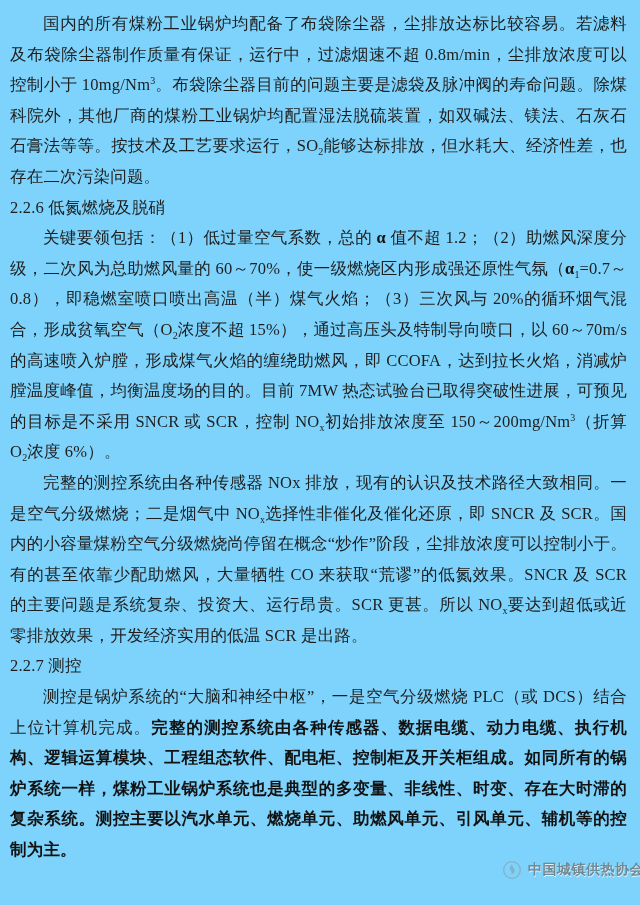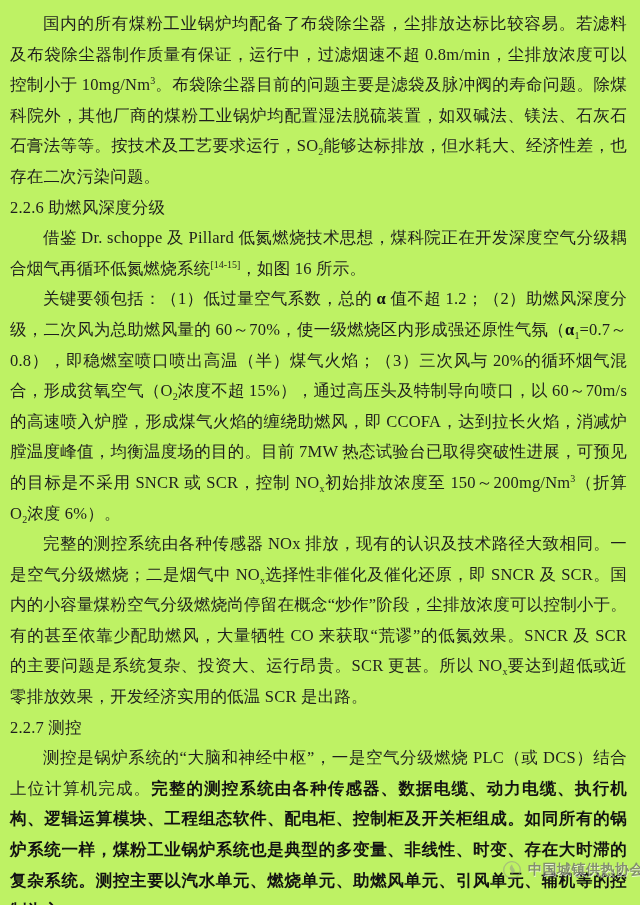--- a/index.html
+++ b/index.html
@@ -1,19 +1,19 @@
 <!DOCTYPE html>
 <html><head>
 <meta charset="utf-8">
 <style>
   html,body{margin:0;padding:0;background:#ffffff;}
   .page{
     position:relative;
     width:640px;height:905px;
-    background:#bef264;
+    background:#7dd3fc;
     overflow:hidden;
     font-family:"Liberation Serif","DejaVu Serif",serif;
     color:#1e1e1e;
   }
   .doc{
     position:absolute;
     left:10px;right:13px;top:9px;
     font-size:16.5px;
     line-height:30.6px;
     text-align:justify;
@@ -60,22 +60,21 @@
     white-space:nowrap;
   }
 </style>
 </head>
 <body>
 
 <div class="page">
 
   <div class="doc" id="doc">
       <div class="block p"><span class="run">国内的所有煤粉工业锅炉均配备了布袋除尘器，尘排放达标比较容易。若滤料及布袋除尘器制作质量有保证，运行中，过滤烟速不超 0.8m/min，尘排放浓度可以控制小于 10mg/Nm</span><span class="run sup">3</span><span class="run">。布袋除尘器目前的问题主要是滤袋及脉冲阀的寿命问题。除煤科院外，其他厂商的煤粉工业锅炉均配置湿法脱硫装置，如双碱法、镁法、石灰石石膏法等等。按技术及工艺要求运行，SO</span><span class="run sub">2</span><span class="run">能够达标排放，但水耗大、经济性差，也存在二次污染问题。</span></div>
-      <div class="block h"><span class="run">2.2.6 助燃风深度分级</span></div>
-      <div class="block p"><span class="run">借鉴 Dr. schoppe 及 Pillard 低氮燃烧技术思想，煤科院正在开发深度空气分级耦合烟气再循环低氮燃烧系统</span><span class="run sup">[14-15]</span><span class="run">，如图 16 所示。</span></div>
+      <div class="block h"><span class="run">2.2.6 低氮燃烧及脱硝</span></div>
       <div class="block p"><span class="run">关键要领包括：（1）低过量空气系数，总的 </span><span class="run b">α</span><span class="run"> 值不超 1.2；（2）助燃风深度分级，二次风为总助燃风量的 60～70%，使一级燃烧区内形成强还原性气氛（</span><span class="run b">α</span><span class="run sub">1</span><span class="run">=0.7～0.8），即稳燃室喷口喷出高温（半）煤气火焰；（3）三次风与 20%的循环烟气混合，形成贫氧空气（O</span><span class="run sub">2</span><span class="run">浓度不超 15%），通过高压头及特制导向喷口，以 60～70m/s 的高速喷入炉膛，形成煤气火焰的缠绕助燃风，即 CCOFA，达到拉长火焰，消减炉膛温度峰值，均衡温度场的目的。目前 7MW 热态试验台已取得突破性进展，可预见的目标是不采用 SNCR 或 SCR，控制 NO</span><span class="run sub">x</span><span class="run">初始排放浓度至 150～200mg/Nm</span><span class="run sup">3</span><span class="run">（折算 O</span><span class="run sub">2</span><span class="run">浓度 6%）。</span></div>
       <div class="block p"><span class="run">完整的测控系统由各种传感器 NOx 排放，现有的认识及技术路径大致相同。一是空气分级燃烧；二是烟气中 NO</span><span class="run sub">x</span><span class="run">选择性非催化及催化还原，即 SNCR 及 SCR。国内的小容量煤粉空气分级燃烧尚停留在概念“炒作”阶段，尘排放浓度可以控制小于。有的甚至依靠少配助燃风，大量牺牲 CO 来获取“荒谬”的低氮效果。SNCR 及 SCR 的主要问题是系统复杂、投资大、运行昂贵。SCR 更甚。所以 NO</span><span class="run sub">x</span><span class="run">要达到超低或近零排放效果，开发经济实用的低温 SCR 是出路。</span></div>
       <div class="block h"><span class="run">2.2.7 测控</span></div>
       <div class="block p"><span class="run">测控是锅炉系统的“大脑和神经中枢”，一是空气分级燃烧 PLC（或 DCS）结合上位计算机完成。</span><span class="run b">完整的测控系统由各种传感器、数据电缆、动力电缆、执行机构、逻辑运算模块、工程组态软件、配电柜、控制柜及开关柜组成。如同所有的锅炉系统一样，煤粉工业锅炉系统也是典型的多变量、非线性、时变、存在大时滞的复杂系统。测控主要以汽水单元、燃烧单元、助燃风单元、引风单元、辅机等的控制为主。</span></div>
     </div>
 
   <div class="watermark">
     <svg class="wm-logo" viewBox="0 0 24 24" aria-hidden="true">
       <circle cx="12" cy="12" r="10" fill="none" stroke="#8f8f8f" stroke-width="1.6"></circle>
       <path d="M12 5 C 9 8, 8.5 10.5, 10.5 12.5 C 12 14, 12 15.5, 10.8 17 C 14.5 16.5, 16.5 13.5, 14.5 10.5 C 13.5 9, 12.5 7.5, 12 5 Z" fill="#8f8f8f"></path>

